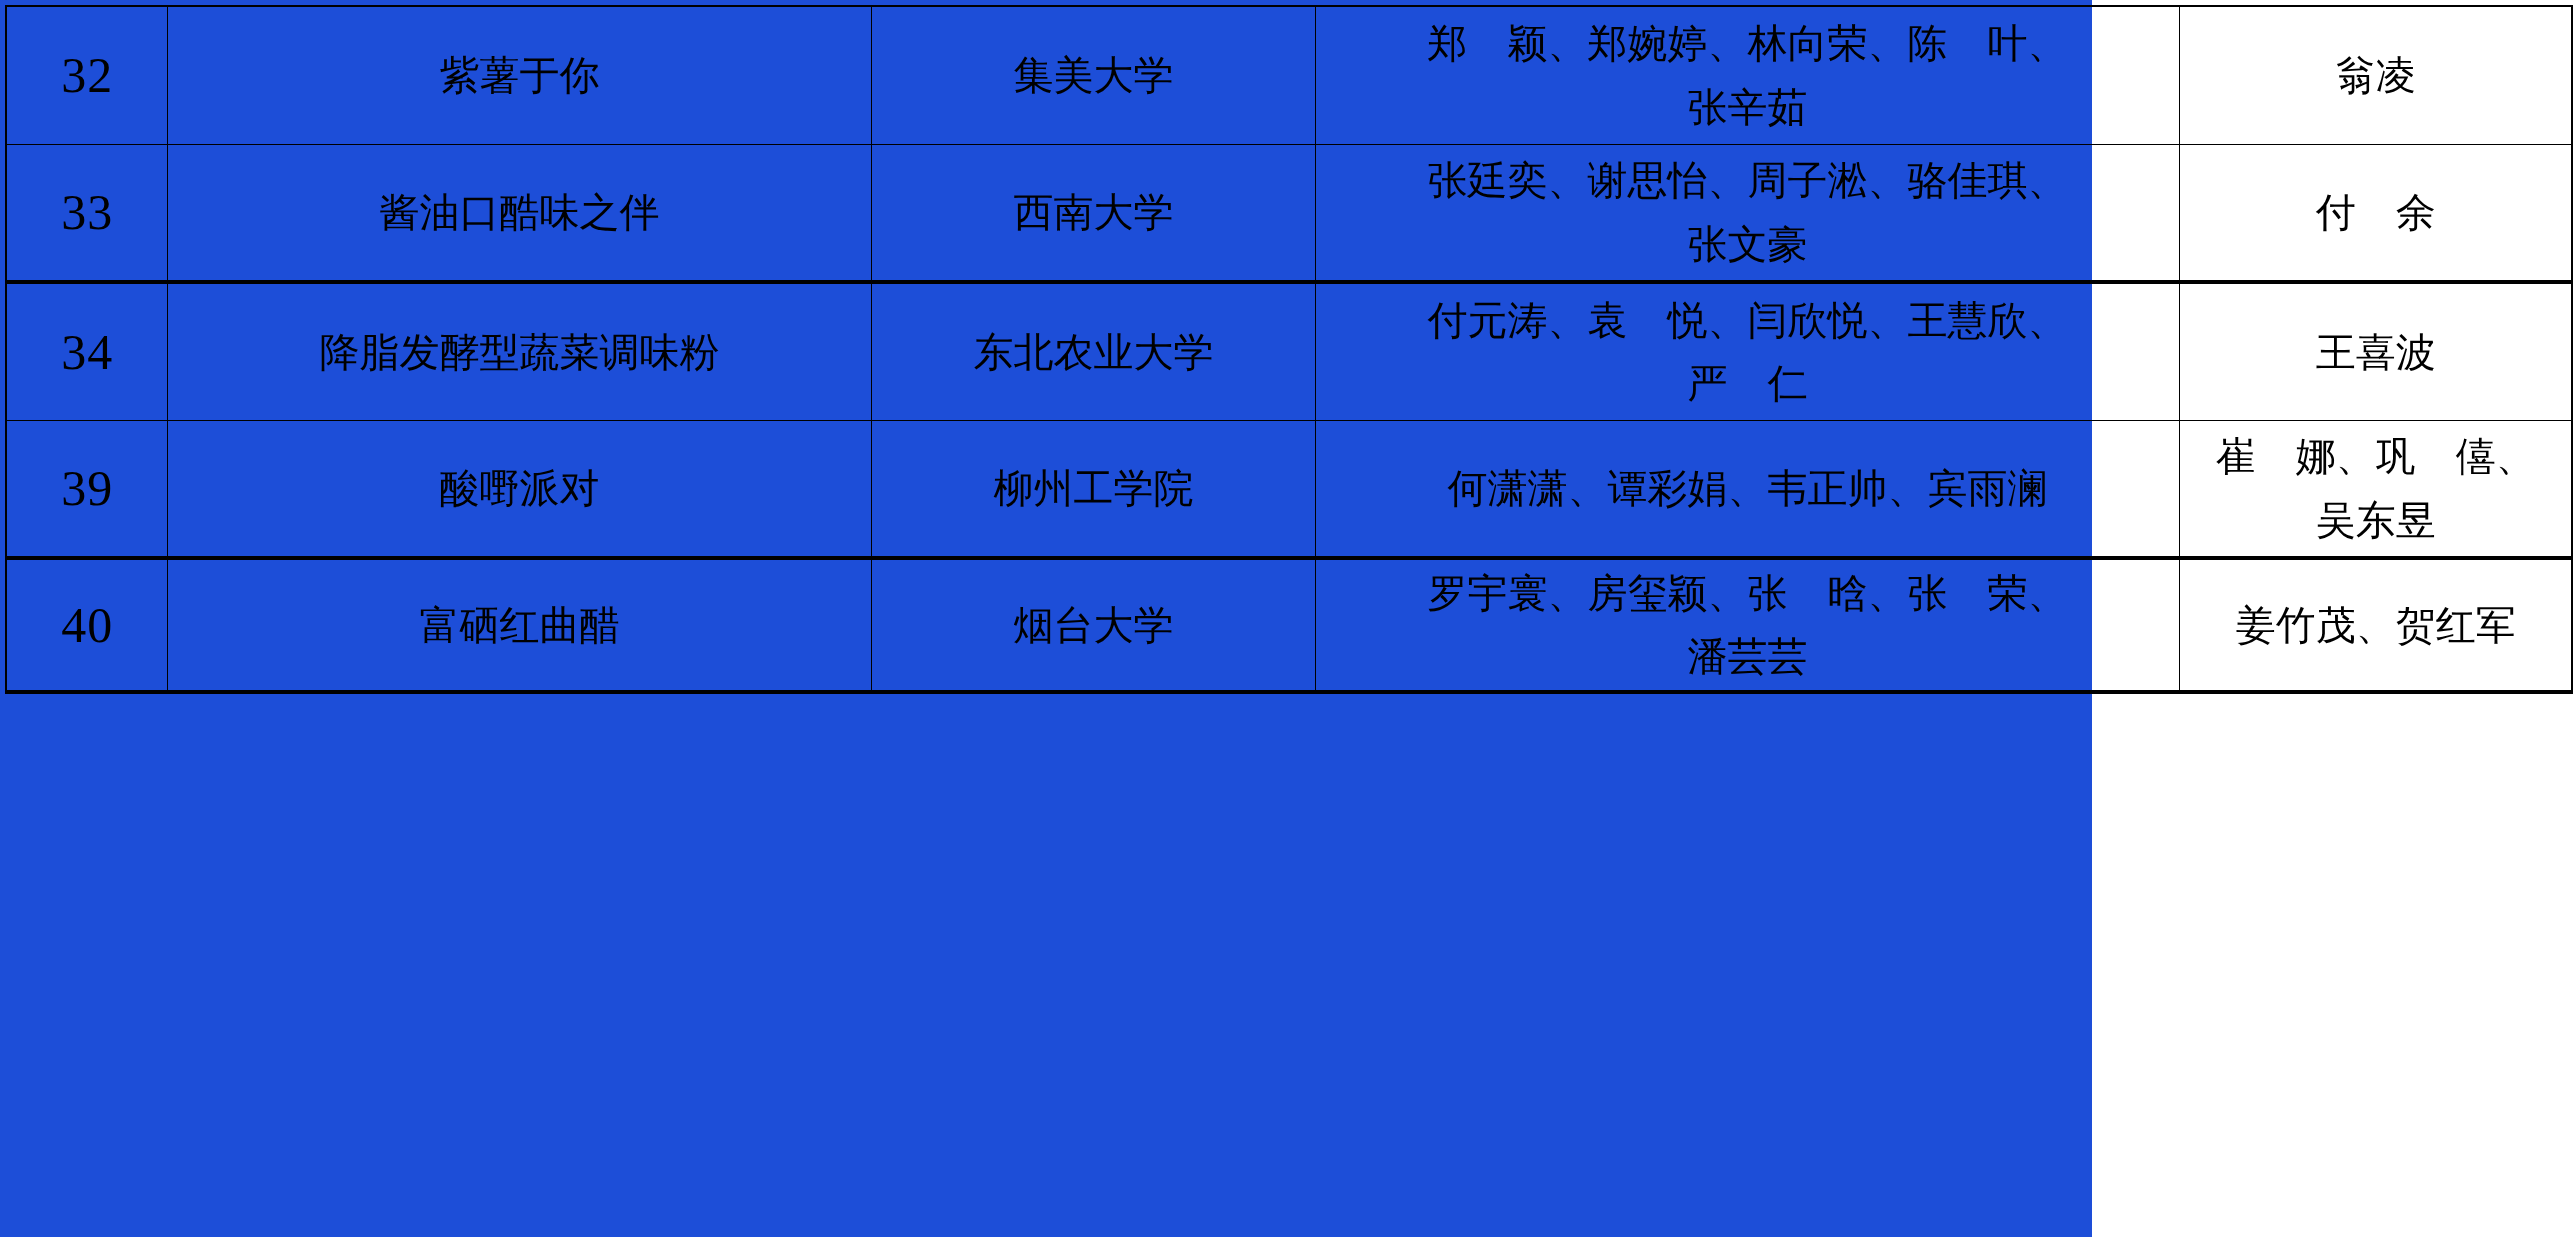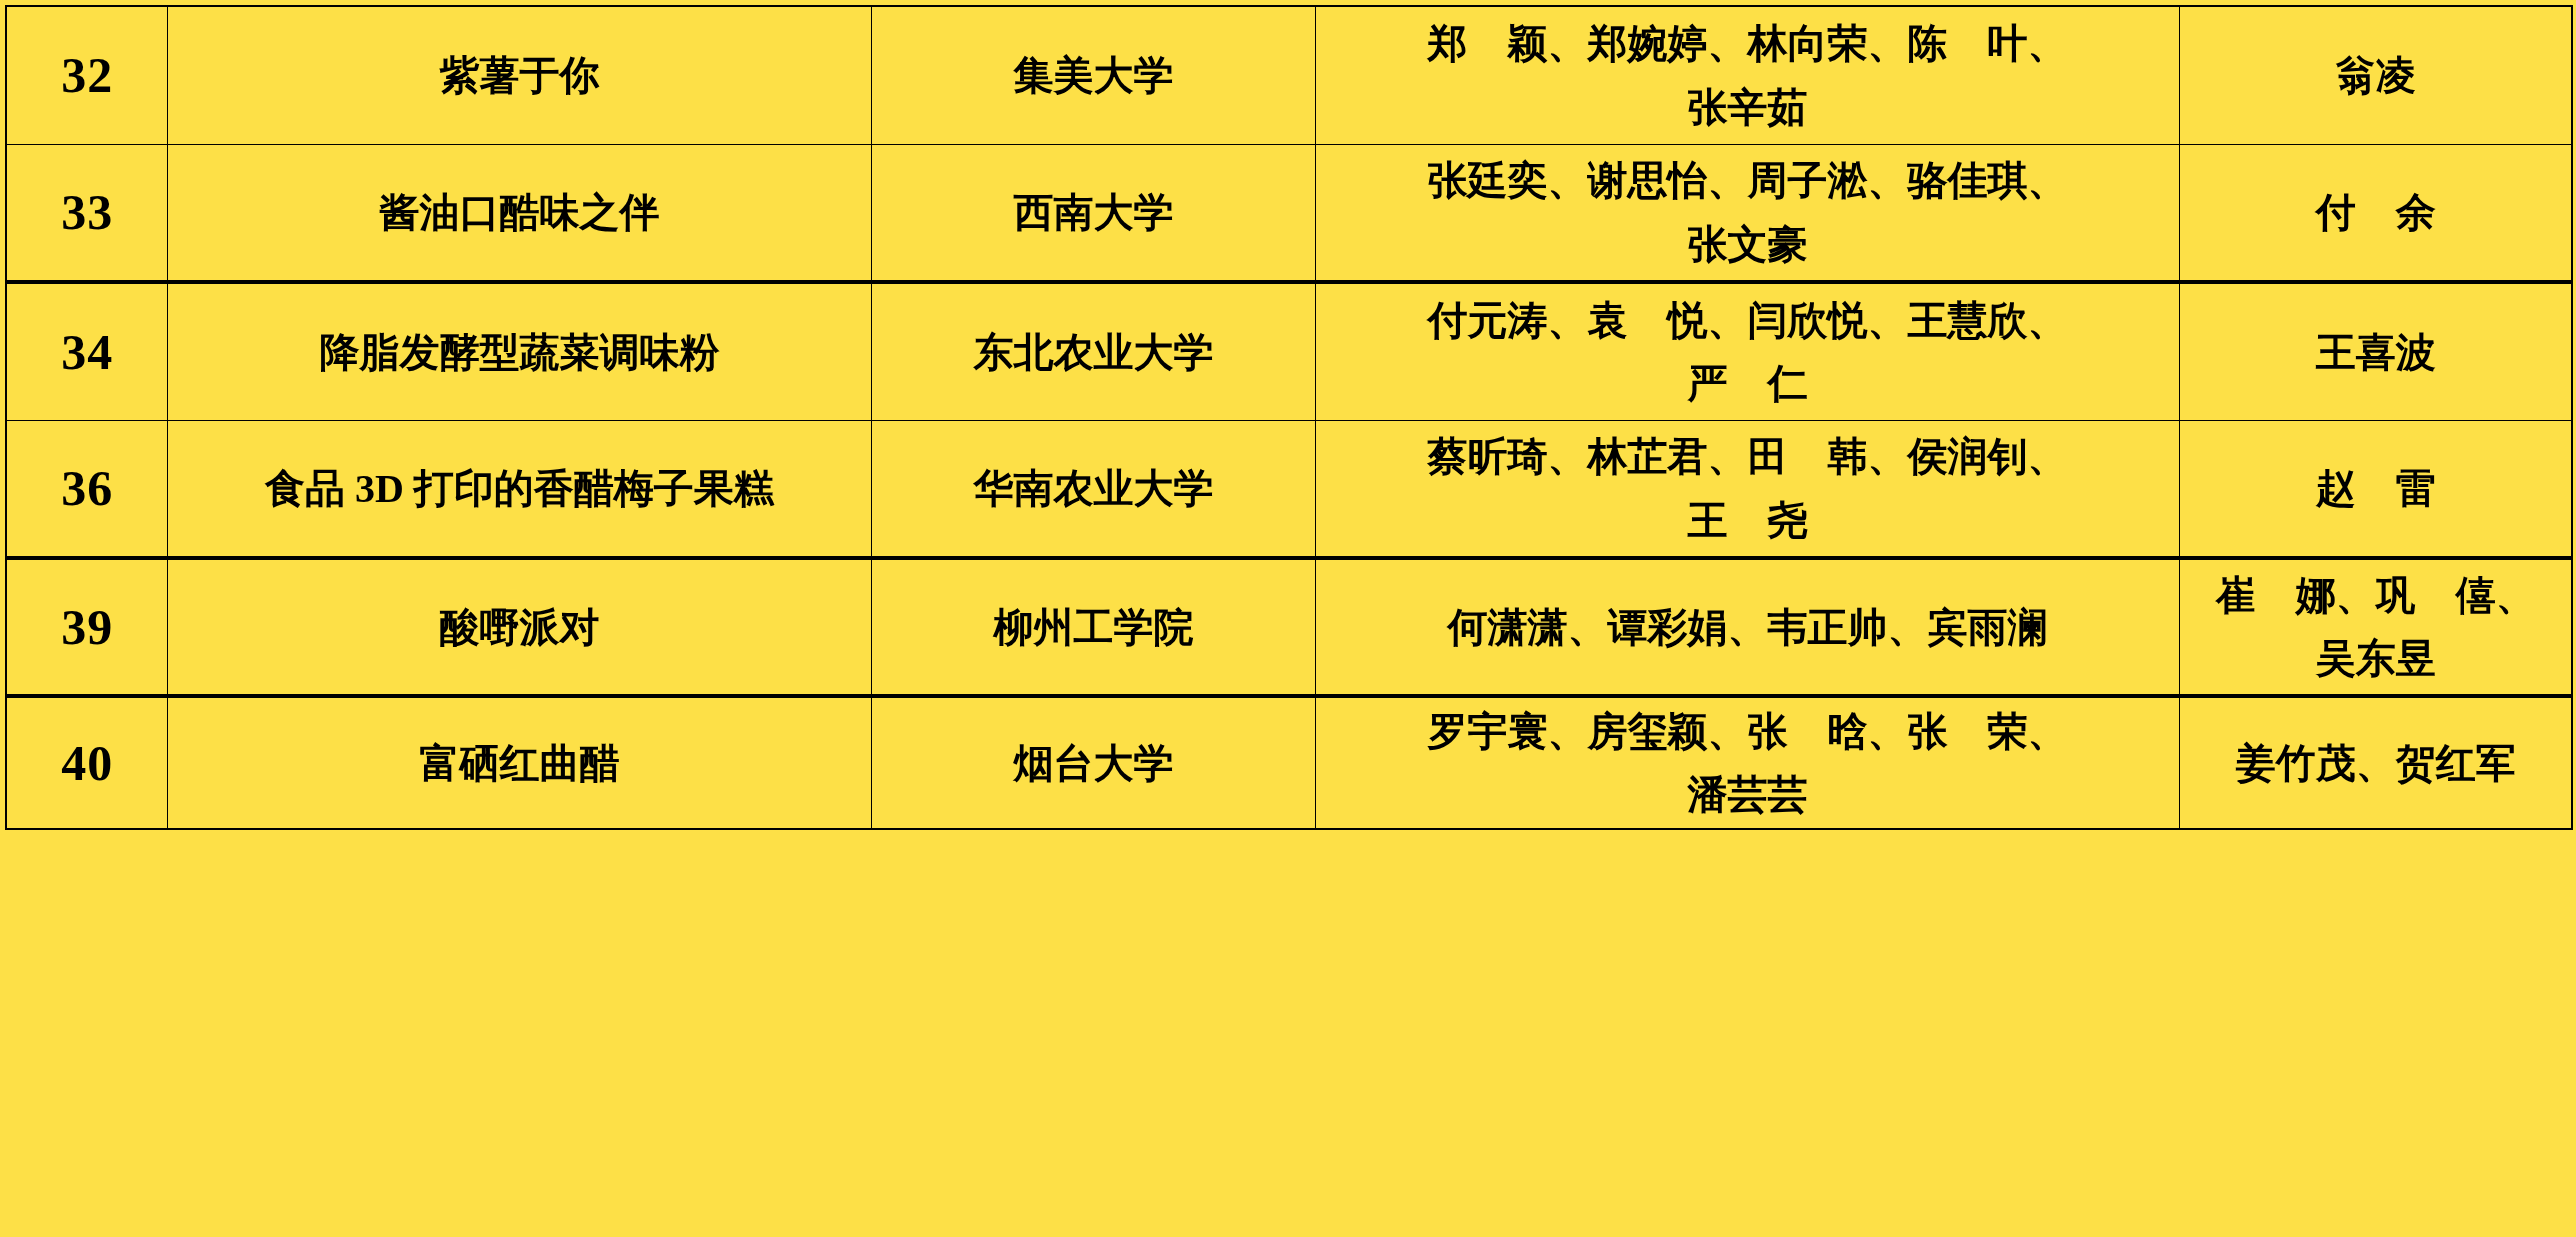--- a/index.html
+++ b/index.html
@@ -9,24 +9,23 @@
   }
   body {
     width: 2576px;
     height: 1238px;
     overflow: hidden;
     font-family: "Liberation Serif", "DejaVu Serif", serif;
     color: #000000;
   }
   .page {
     position: relative;
-    width: 2576px;
+    width: 2092px;
     height: 1238px;
-    background: #fde047;
-    font-weight: bold;
+    background: #1d4ed8;
   }
   table.results {
     position: absolute;
     left: 5.4px;
     top: 5.4px;
     width: 2565px;
     border-collapse: collapse;
     table-layout: fixed;
     border: 2.7px solid #000000;
   }
@@ -125,38 +124,20 @@
           <td class="cell-members">
             <span class="line">付元涛、袁　悦、闫欣悦、王慧欣、</span>
             <span class="line">严　仁</span>
           </td>
           <td class="cell-advisors">
             <span class="line">王喜波</span>
           </td>
         </tr>
         <tr>
           <td class="cell-num">
-            <span class="line">36</span>
-          </td>
-          <td class="cell-name">
-            <span class="line">食品 3D 打印的香醋梅子果糕</span>
-          </td>
-          <td class="cell-univ">
-            <span class="line">华南农业大学</span>
-          </td>
-          <td class="cell-members">
-            <span class="line">蔡昕琦、林芷君、田　韩、侯润钊、</span>
-            <span class="line">王　尧</span>
-          </td>
-          <td class="cell-advisors">
-            <span class="line">赵　雷</span>
-          </td>
-        </tr>
-        <tr>
-          <td class="cell-num">
             <span class="line">39</span>
           </td>
           <td class="cell-name">
             <span class="line">酸嘢派对</span>
           </td>
           <td class="cell-univ">
             <span class="line">柳州工学院</span>
           </td>
           <td class="cell-members">
             <span class="line">何潇潇、谭彩娟、韦正帅、宾雨澜</span>

